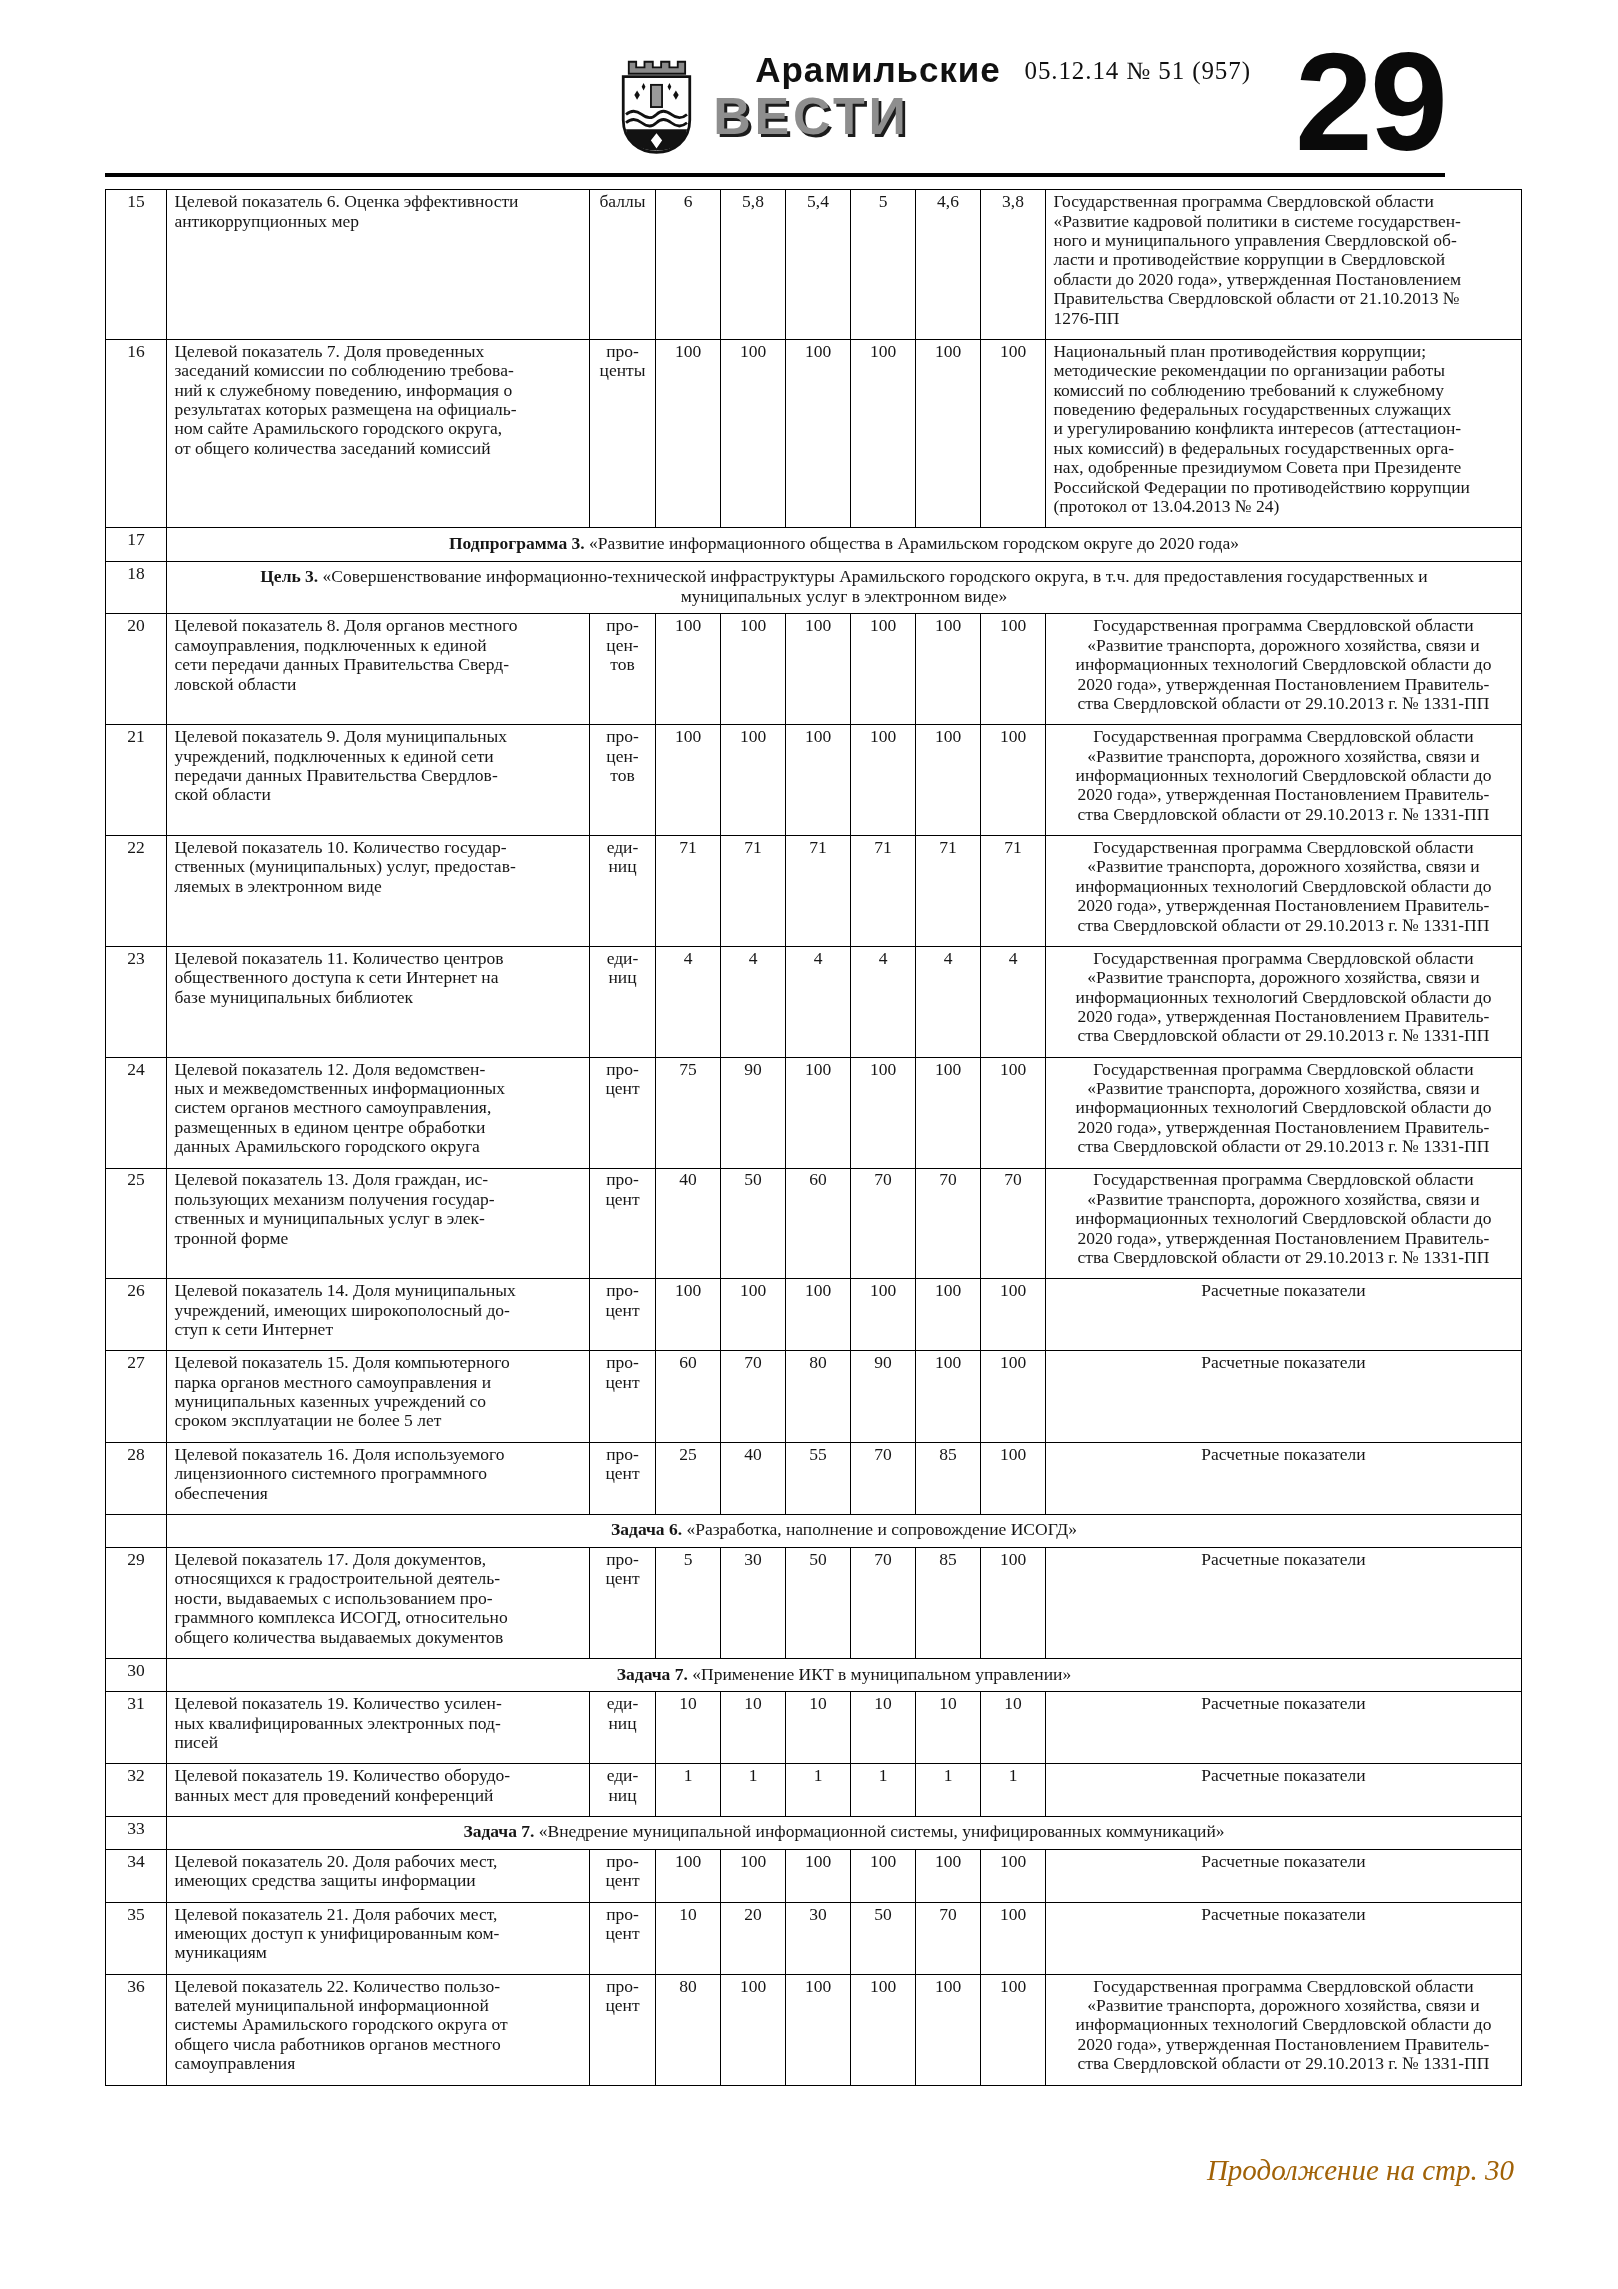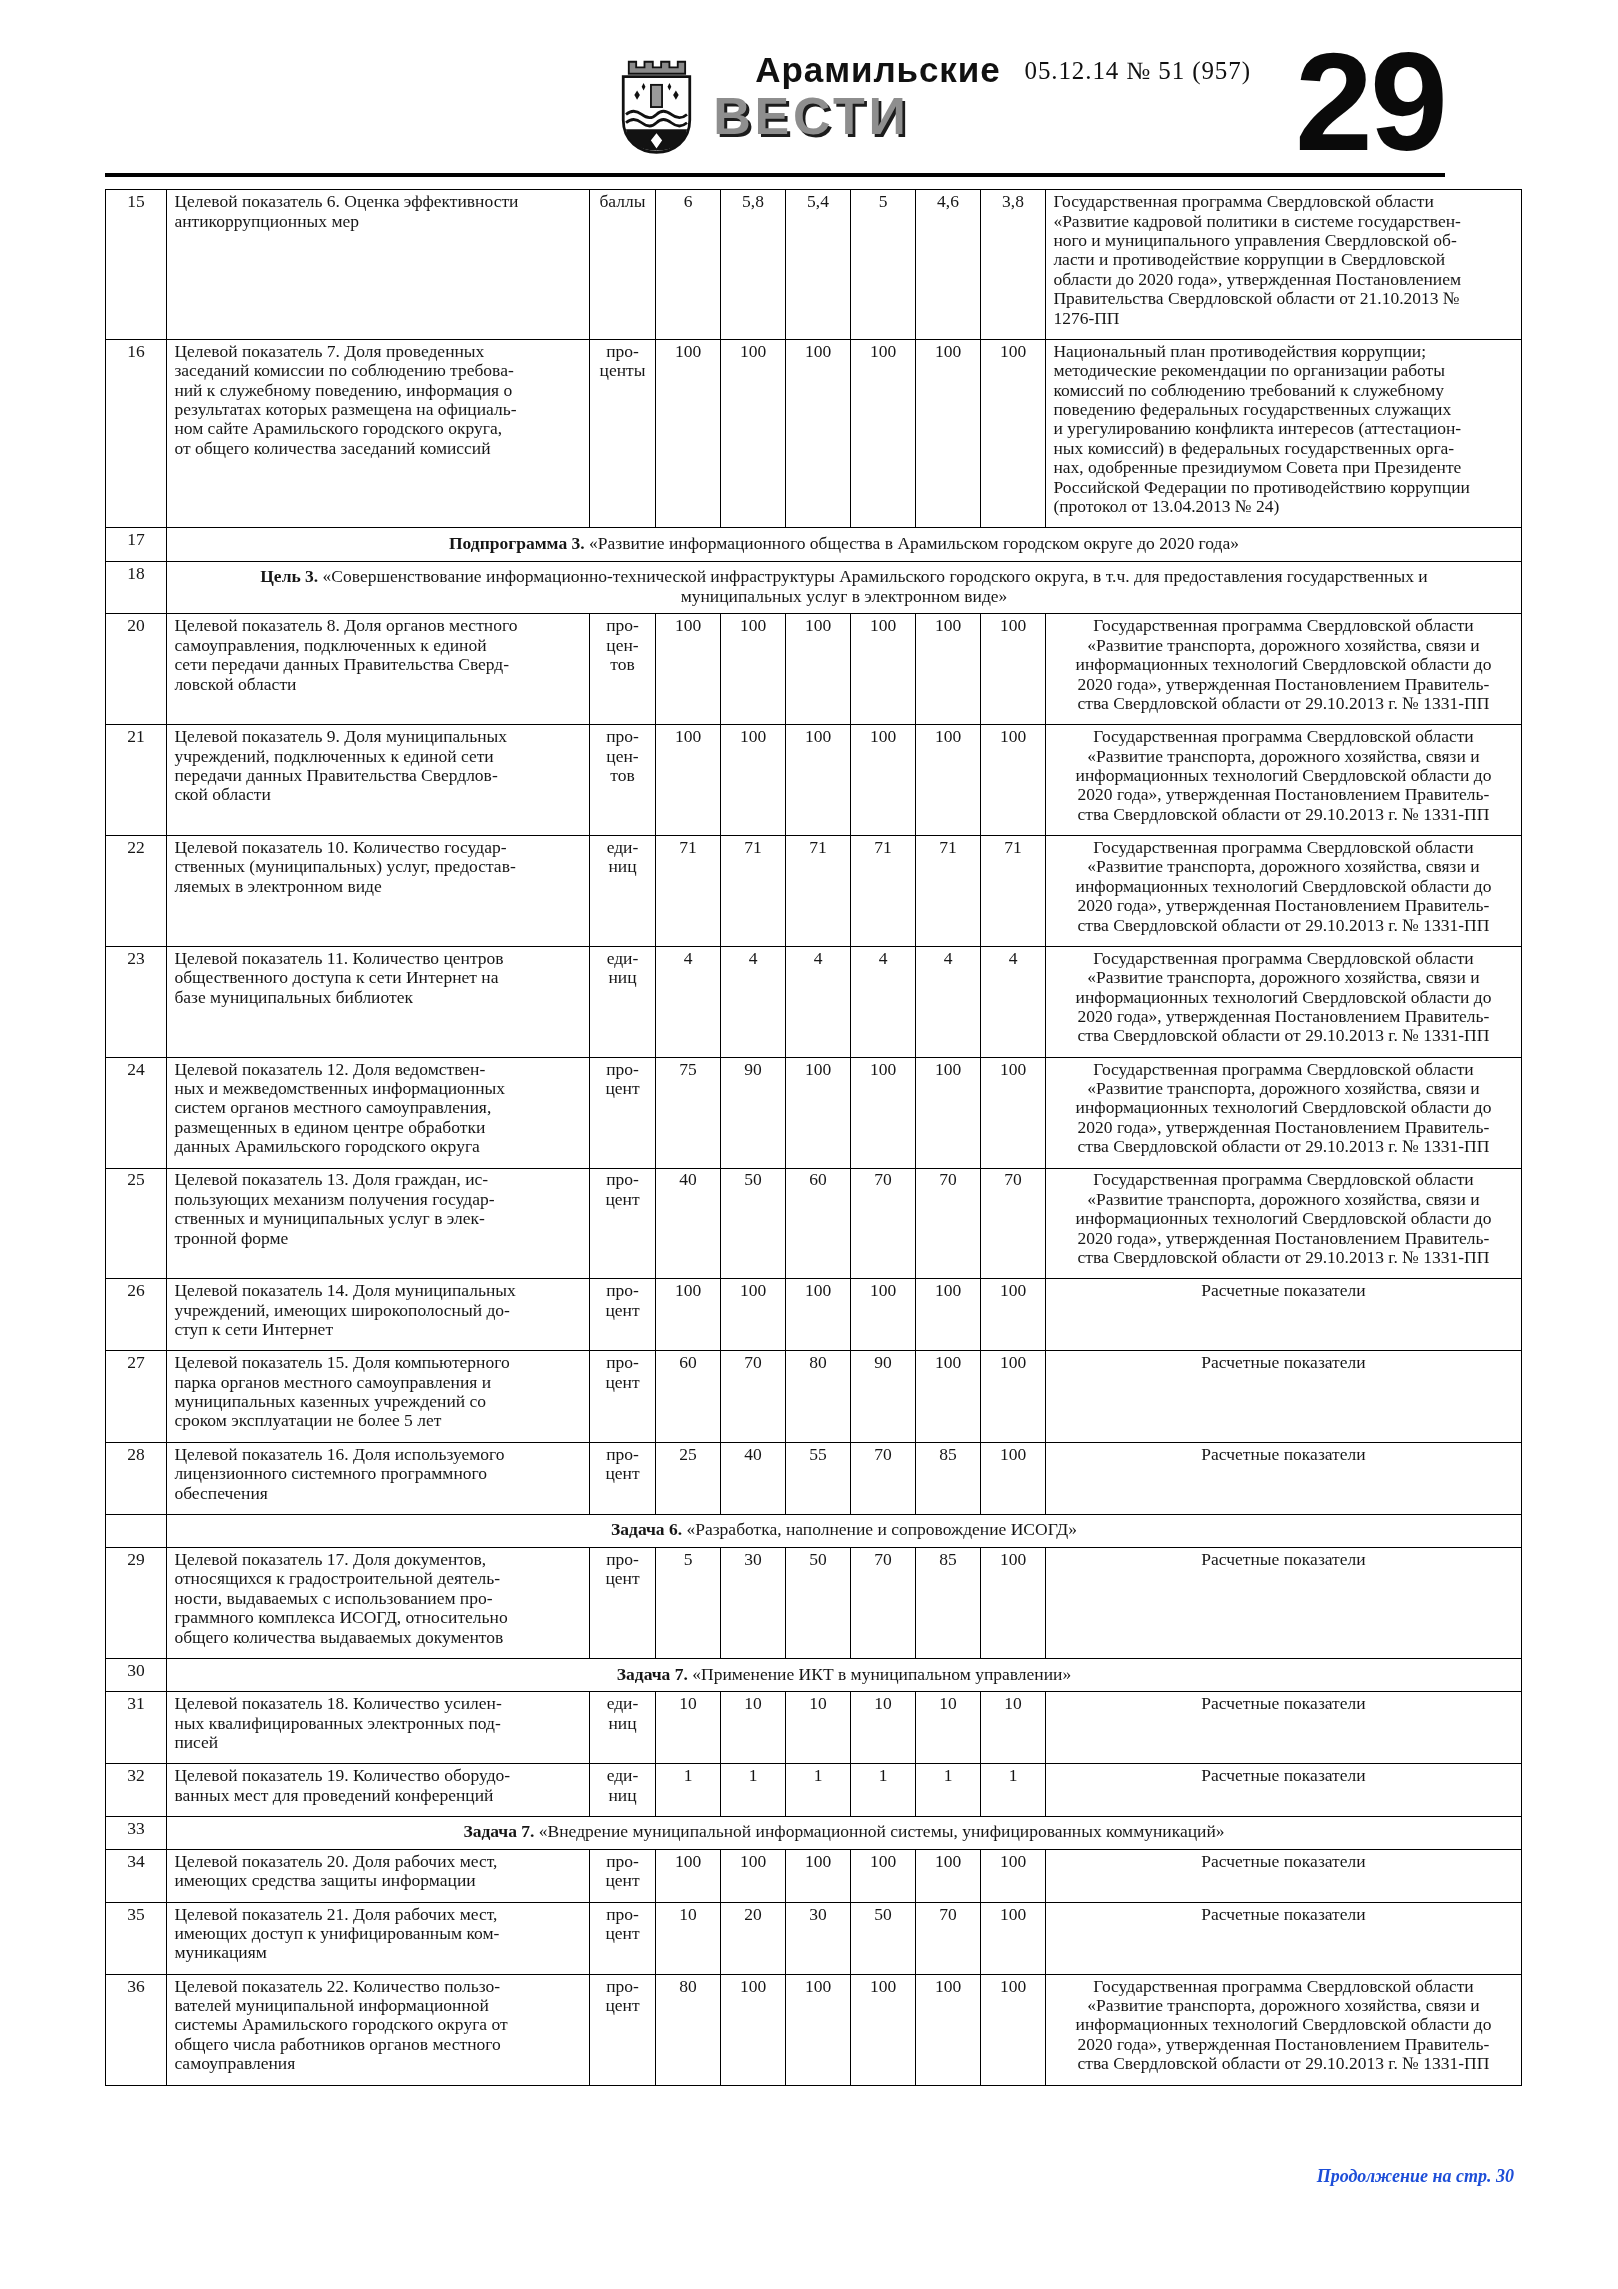--- a/index.html
+++ b/index.html
@@ -22,21 +22,21 @@
   table{border-collapse:collapse;table-layout:fixed;width:1414px;margin:12px 0 0 105px;}
   td{border:1.8px solid #000;vertical-align:top;font-size:17.5px;line-height:19.4px;padding:1.8px 5.5px 11px;color:#161616;}
   td.num{text-align:center;padding-left:1.8px;padding-right:1.8px;}
   td.desc{white-space:pre-line;padding-left:7.4px;}
   td.unit{text-align:center;white-space:pre-line;padding-left:1.8px;padding-right:1.8px;}
   td.val{text-align:center;padding-left:1.8px;padding-right:1.8px;}
   td.src{white-space:pre-line;padding-left:7.4px;padding-right:7.4px;}
   td.src.c{text-align:center;}
   td.banner{text-align:center;white-space:pre-line;padding:5.5px 9.2px 7.4px;}
   td.banner b{font-weight:700;}
-  .footer{position:absolute;right:105px;bottom:103px;font-style:italic;font-size:18px;color:#1d4ed8;font-weight:bold;}
+  .footer{position:absolute;right:105px;bottom:103px;font-style:italic;font-size:29px;color:#a16207;}
 </style>
 </head>
 <body>
 
 <div class="page">
 
   <header class="mast">
     <div class="logo-col">
       <div class="logo-row">
         <svg class="shield" viewBox="0 0 92 120">
@@ -319,21 +319,21 @@
           <td class="val">85</td>
           <td class="val">100</td>
           <td class="src c">Расчетные показатели</td>
         </tr>
         <tr>
           <td class="num">30</td>
           <td class="banner" colspan="9"><b>Задача 7.</b> <span>«Применение ИКТ в муниципальном управлении»</span></td>
         </tr>
         <tr>
           <td class="num">31</td>
-          <td class="desc">Целевой показатель 18. Количество усилен-
+          <td class="desc">Целевой показатель 19. Количество усилен-
 ных квалифицированных электронных под-
 писей</td>
           <td class="unit">еди-
 ниц</td>
           <td class="val">10</td>
           <td class="val">10</td>
           <td class="val">10</td>
           <td class="val">10</td>
           <td class="val">10</td>
           <td class="val">10</td>

